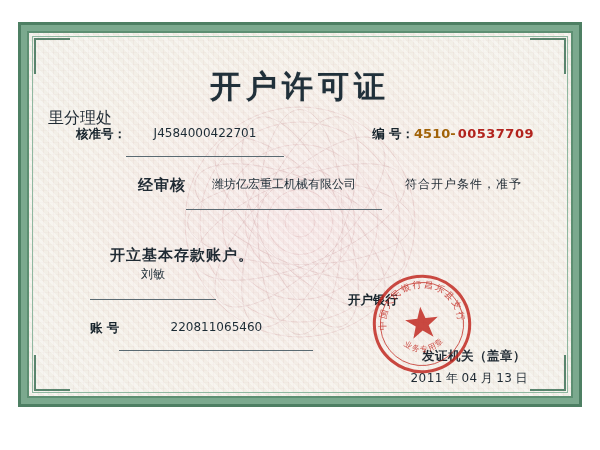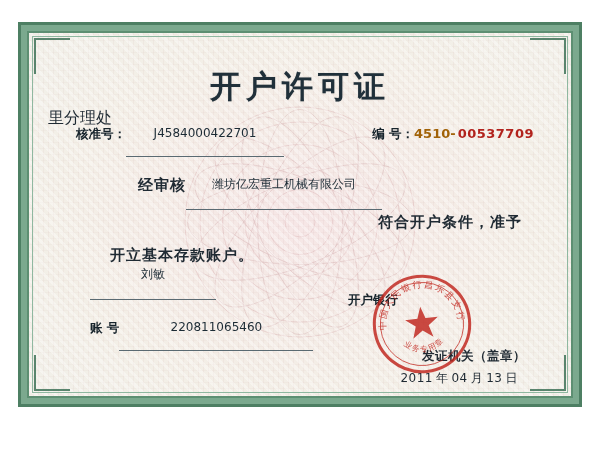--- a/index.html
+++ b/index.html
@@ -160,21 +160,21 @@
     font-size: 13px;
     color: #a16207;
     padding-right: 2px;
   }
 
   
   .r-para1 { left: 62px; top: 128px; margin-left: 28px; }
   .r-para1 .big { font-size: 15px; font-weight: bold; letter-spacing: 1px; }
   .r-para1 .ul { min-width: 188px; }
 
-  .r-para1b { right: 30px; top: 128px; font-size: 15px; font-weight: bold; letter-spacing: 1px; margin-top: 37px; }
+  .r-para1b { right: 30px; top: 128px; font-size: 12px; font-weight: normal; letter-spacing: 1px; }
 
   
   .r-para2 { left: 62px; top: 166px; font-size: 15px; font-weight: bold; letter-spacing: 1px; margin-top: 32px; }
 
   
   .r-legal { left: 42px; top: 218px; }
   .r-legal .ul { min-width: 118px; }
 
   .r-bank { left: 300px; top: 214px; margin-top: 30px; }
   .r-bank .bank-lines {
@@ -193,21 +193,21 @@
   .r-issuer {
     position: absolute;
     right: 26px;
     top: 300px;
     font-size: 12.5px;
     font-weight: bold;
     letter-spacing: .5px;
   }
   .r-date {
     position: absolute;
-    right: 34px;
+    right: 24px;
     top: 322px;
     font-size: 12px;
     letter-spacing: .5px;
   }
   .r-date .dnum { padding: 0 3px; }
 
   
   .seal {
     position: absolute;
     left: 352px;

